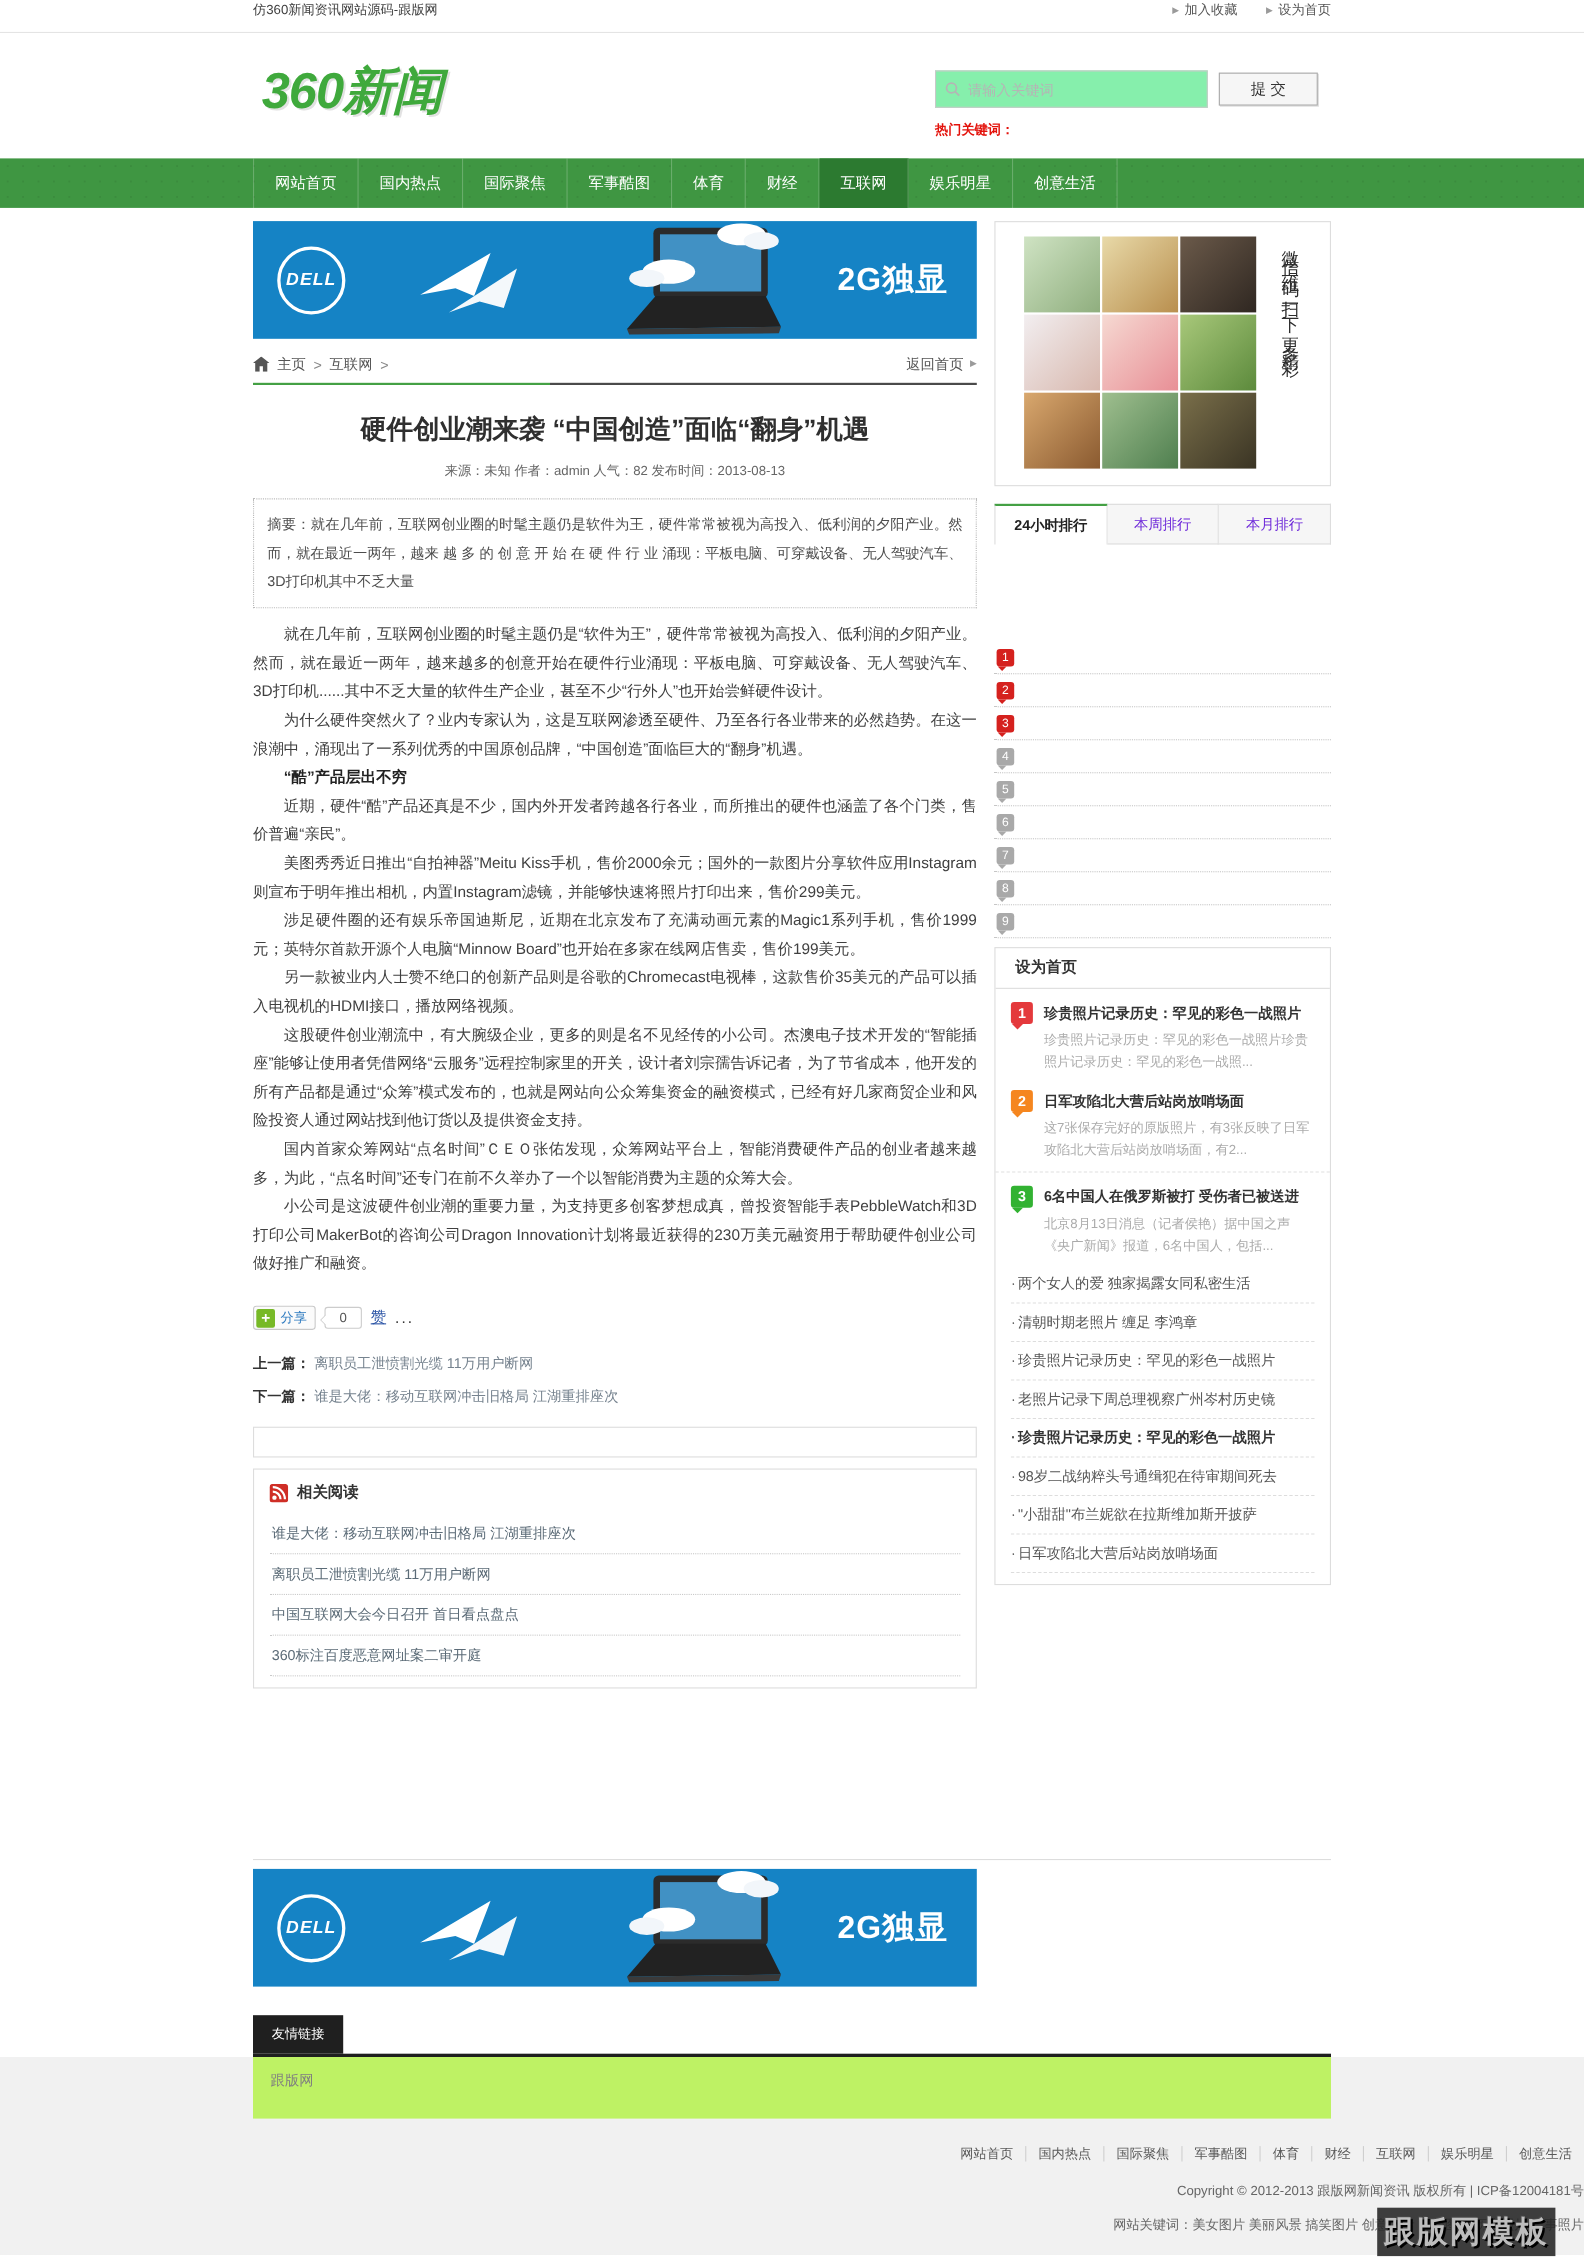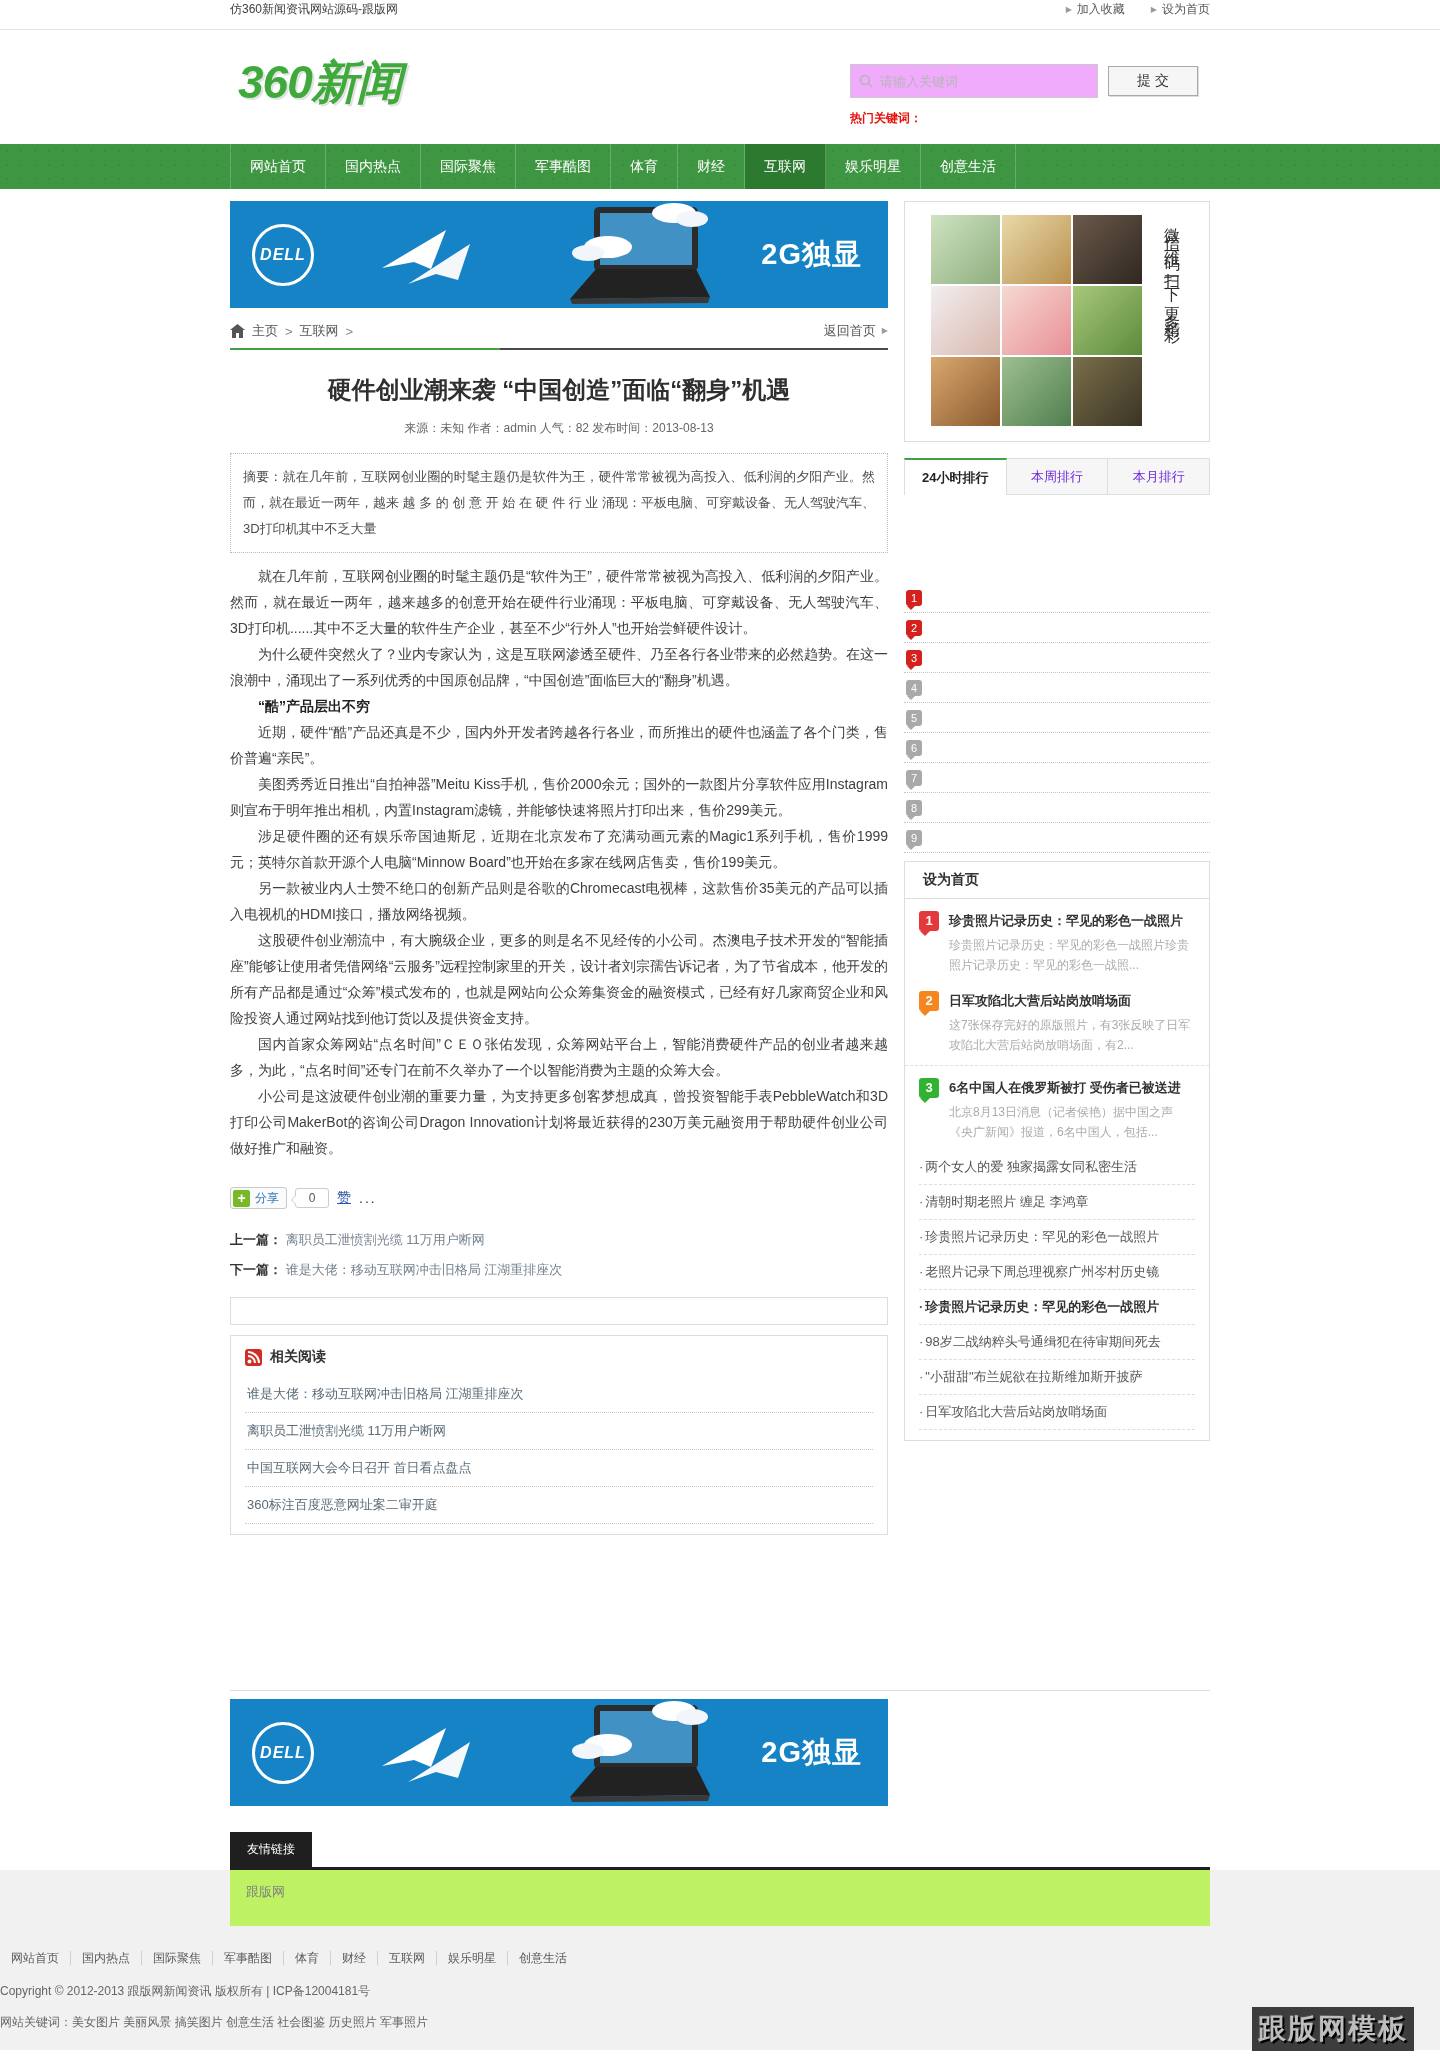--- a/index.html
+++ b/index.html
@@ -18,21 +18,21 @@
   .topbar-links .tb-link { display:flex; align-items:center; gap:5px; cursor:pointer; }
   .tri-icon { font-size:8px; color:#9a9a9a; line-height:1; }
 
   
   .header { height:114px; }
   .header .container { height:114px; }
   .logo { position:absolute; left:8px; top:22px; font-size:46px; font-weight:bold; font-style:italic;
           color:#3fa93c; letter-spacing:-1px; text-shadow:2px 2px 0 #e2e2e2; }
   .search-zone { position:absolute; right:8px; top:34px; width:352px; }
   .search-row { display:flex; align-items:center; }
-  .search-box { display:flex; align-items:center; width:248px; height:30px; border:1px solid #c9c9c9; background:#f0abfc; padding:16px 8px; }
+  .search-box { display:flex; align-items:center; width:248px; height:30px; border:1px solid #c9c9c9; background:#86efac; padding:16px 8px; }
   .search-box svg { flex:0 0 auto; }
   .search-box input { border:0; outline:none; flex:1; margin-left:7px; font-size:13px; color:#444; background:transparent; }
   .search-box input::placeholder { color:#b5b5b5; }
   .submit-btn { margin-left:10px; width:90px; height:30px; background:#f6f6f6; border:1px solid #a9a9a9;
                 font-size:14px; color:#333; cursor:pointer; box-shadow:1px 1px 0 #ddd; }
   .hot-keywords { margin-top:12px; font-size:12px; font-weight:bold; color:#e3120b; }
 
   
   .nav { height:45px; background:#3f9642;
          background-image:radial-gradient(rgba(0,0,0,.07) 1px, transparent 1px); background-size:14px 14px; }
@@ -144,21 +144,21 @@
   .hot-links li { font-size:13px; color:#555; padding:8px 0; border-bottom:1px dashed #ddd; cursor:pointer; }
   .hot-links li::before { content:"·"; margin-right:2px; color:#555; }
   .hot-links li.bold { font-weight:bold; color:#333; }
 
   
   .friend-head { margin-top:26px; border-bottom:3px solid #1f1f1f; }
   .friend-tab { display:inline-block; background:#1f1f1f; color:#fff; font-size:12px; padding:9px 17px; }
   .bottom-section { background:#f1f1f1; height:180px; }
   .friend-box { background:#bef264; height:56px; padding:12px 16px; }
   .friend-link { font-size:13px; color:#808080; cursor:pointer; }
-  .page-footer { text-align:left; font-size:12px; color:#5a5a5a; }
+  .page-footer { text-align:right; font-size:12px; color:#5a5a5a; }
   .f-nav { padding-top:24px; }
   .f-nav span { padding:0 11px; cursor:pointer; }
   .f-nav span + span { border-left:1px solid #cfcfcf; }
   .f-copy { margin-top:16px; color:#666; }
   .f-keys { margin-top:14px; color:#666; }
   .watermark { position:absolute; right:26px; bottom:6px; background:rgba(35,35,35,.88); color:#bdbdbd;
                font-size:28px; font-weight:bold; letter-spacing:2px; padding:3px 6px;
                text-shadow:2px 2px 0 #000, -1px -1px 0 #4a4a4a; }
 </style>
 </head>

